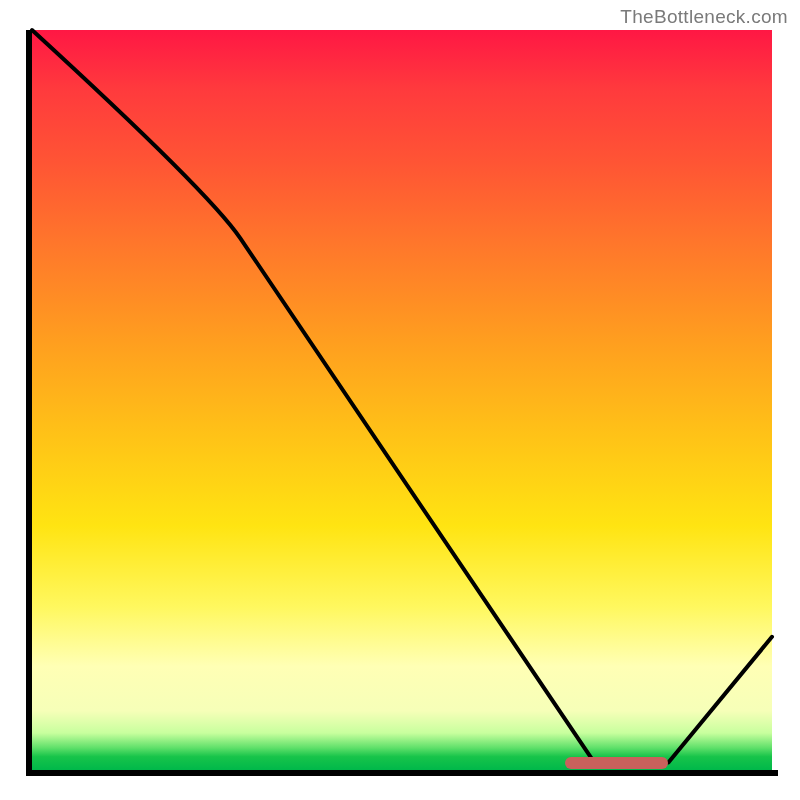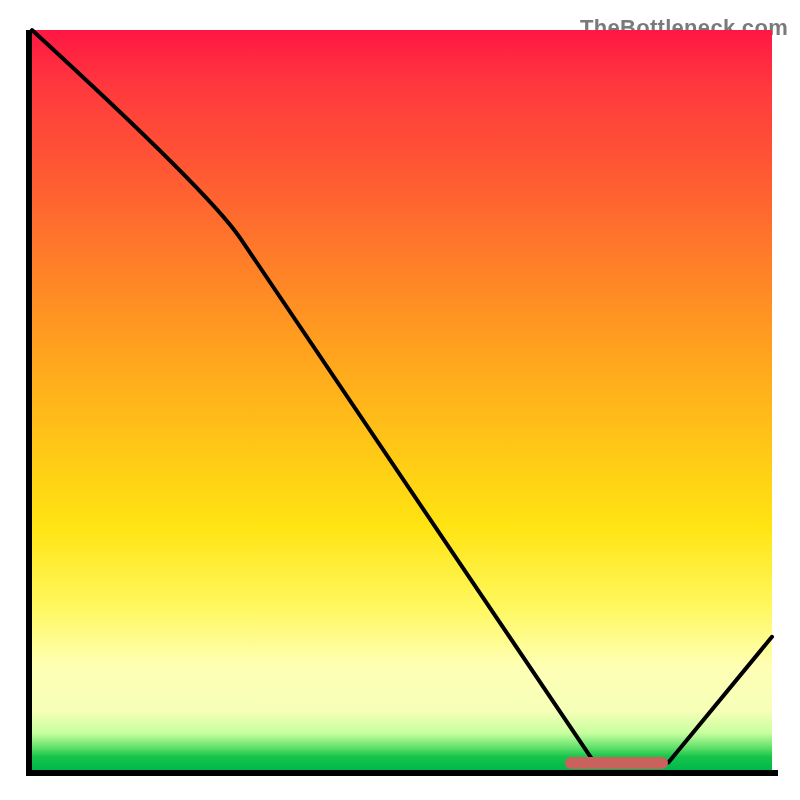--- a/index.html
+++ b/index.html
@@ -11,24 +11,24 @@
     font-family: Arial, Helvetica, sans-serif;
     overflow: hidden;
   }
   .wrap {
     position: relative;
     width: 800px;
     height: 800px;
   }
   .watermark {
     position: absolute;
-    top: 15px;
+    top: 6px;
     right: 12px;
-    font-size: 22px;
-    font-weight: 700;
+    font-size: 19px;
+    font-weight: 400;
     color: #7a7a7a;
     letter-spacing: 0.3px;
     user-select: none;
   }
   .plot-area {
     position: absolute;
     left: 32px;
     top: 30px;
     width: 740px;
     height: 740px;

